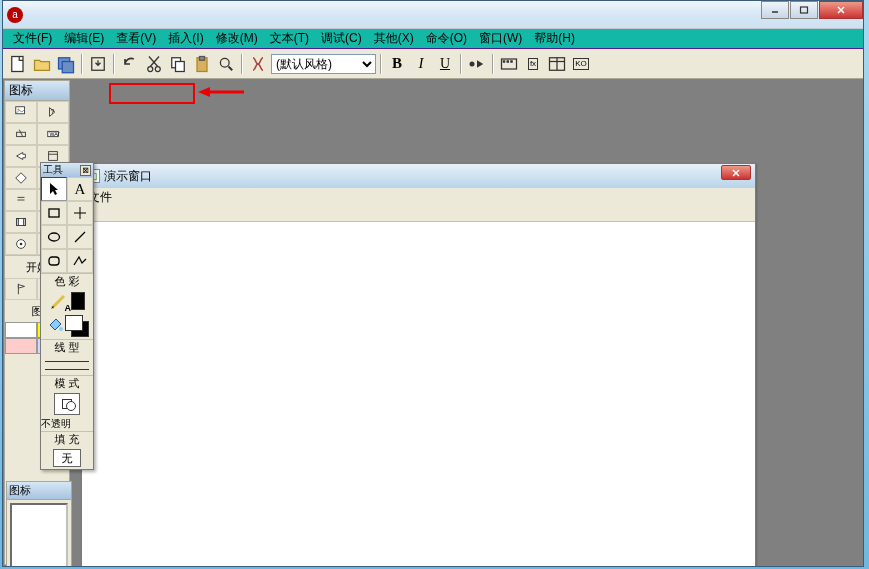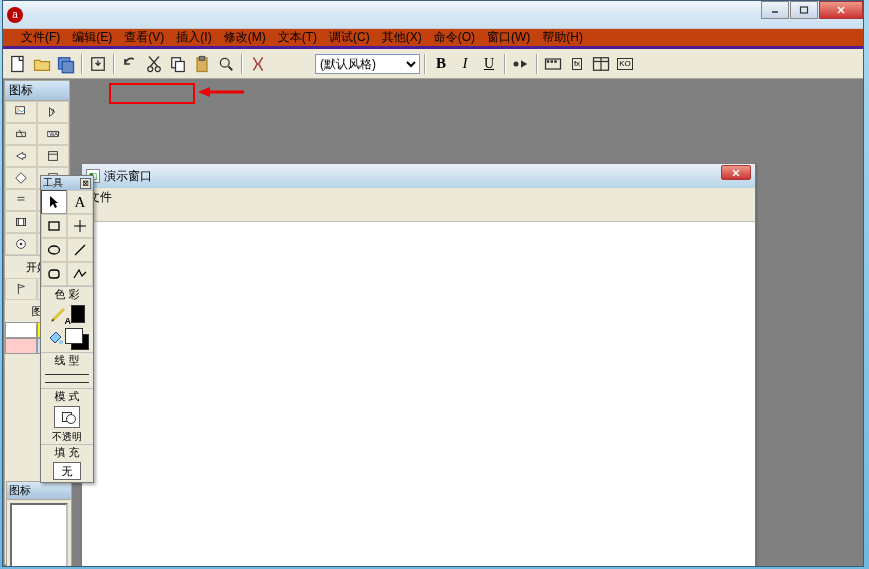--- a/index.html
+++ b/index.html
@@ -11,66 +11,66 @@
   
   .titlebar { height: 28px; background: linear-gradient(to bottom, #f0f6fb, #d6e7f5, #cde1f0); display: flex; align-items: center; padding: 0 4px; border-bottom: 1px solid #c0c8d0; position: relative; }
   .titlebar-icon { width: 16px; height: 16px; background: #b00; border-radius: 50%; display: inline-flex; align-items: center; justify-content: center; color: #fff; font-size: 10px; margin-right: 4px; }
   .titlebar-text { font-size: 12px; color: #222; flex: 1; }
   .win-btns { position: absolute; right: 0; top: 0; display: flex; }
   .win-btn { width: 28px; height: 18px; margin-left: 1px; border: 1px solid #888; background: linear-gradient(to bottom,#f0f4f9,#c8d6e8); font-size: 10px; display: flex; align-items: center; justify-content: center; cursor: pointer; }
   .win-btn.close { background: linear-gradient(to bottom,#e98,#c33); color: #fff; width: 44px; border-color:#a33; }
   .win-btn svg { width: 10px; height: 8px; }
 
   
-  .menubar { height: 20px; background: #c2410c; border-bottom: 3px solid #4c1d95; display: flex; align-items: center; font-size: 12px; padding: 0 12px; }
+  .menubar { height: 20px; background: #14b8a6; border-bottom: 1px solid #4c1d95; display: flex; align-items: center; font-size: 12px; padding: 0 4px; }
   .menu-item { padding: 2px 6px; cursor: pointer; }
 
   
   .toolbar { height: 30px; background: #ece9d8; border-bottom: 1px solid #aca899; display: flex; align-items: center; padding: 0 4px; gap: 2px; font-size: 12px; }
   .tb-btn { width: 22px; height: 22px; display: inline-flex; align-items: center; justify-content: center; cursor: pointer; border: 1px solid transparent; }
   .tb-sep { width: 2px; height: 20px; border-left: 1px solid #a0a0a0; border-right: 1px solid #fff; margin: 0 2px; }
-  .style-select { font-size: 12px; height: 20px; width: 105px; border: 1px solid #7f9db9; background: #fff; margin-left: 44px; }
+  .style-select { font-size: 12px; height: 20px; width: 105px; border: 1px solid #7f9db9; background: #fff; }
   .tb-btn.bold { font-weight: bold; font-family: "Times New Roman"; font-size: 15px; }
   .tb-btn.italic { font-style: italic; font-family: "Times New Roman"; font-size: 15px; }
   .tb-btn.under { text-decoration: underline; font-family: "Times New Roman"; font-size: 14px; }
   .tb-btn .boxed { border: 1px solid #333; font-size: 8px; padding: 0 1px; line-height: 10px; }
 
   
   .client { flex: 1; display: flex; background: #808080; position: relative; overflow: hidden; }
 
   
   .icons-pal { width: 66px; background: #ece9d8; border: 1px solid #aca899; margin: 1px; display: flex; flex-direction: column; position: relative; }
   .pal-title { background: linear-gradient(to bottom,#d6e7f5,#a8c4de); font-size: 12px; padding: 1px 4px; border-bottom: 1px solid #aca899; }
   .pal-grid { display: grid; grid-template-columns: 1fr 1fr; }
   .pal-cell { height: 22px; border: 1px solid #d0cdbc; display: flex; align-items: center; justify-content: center; cursor: pointer; }
   .pal-cell svg { width: 14px; height: 14px; }
   .pal-row { display:flex; justify-content:center; align-items:center; height:22px; font-size:11px; }
   .color-swatch { display: grid; grid-template-columns: 1fr 1fr; }
   .sw { height: 16px; border: 1px solid #999; }
 
   
-  .tools-win { position: absolute; left: 40px; top: 175px; width: 54px; background: #ece9d8; border: 1px solid #7a7a7a; box-shadow: 2px 2px 3px rgba(0,0,0,.3); z-index: 30; font-size: 11px; }
+  .tools-win { position: absolute; left: 40px; top: 162px; width: 54px; background: #ece9d8; border: 1px solid #7a7a7a; box-shadow: 2px 2px 3px rgba(0,0,0,.3); z-index: 30; font-size: 11px; }
   .tools-title { height: 14px; background: linear-gradient(to bottom,#d6e7f5,#a8c4de); font-size: 10px; padding: 0 2px; display:flex; justify-content:space-between; align-items:center; }
   .tools-title .tt-close { width: 11px; height: 11px; border: 1px solid #666; display:flex; align-items:center; justify-content:center; font-size:8px; cursor:pointer; background:#ece9d8; }
   .tools-grid { display: grid; grid-template-columns: 1fr 1fr; }
   .tools-cell { height: 24px; border: 1px solid #d0cdbc; display: flex; align-items: center; justify-content: center; cursor: pointer; background:#ece9d8; }
   .tools-cell.sel { background: #fff; border: 1px inset #999; }
   .tools-section { text-align: center; font-size: 11px; background:#ece9d8; border-top: 1px solid #c0c0c0; }
   .tools-colors { display:flex; justify-content:center; padding: 2px; gap: 0; align-items:center; }
   .color-pen { position:relative; width:20px; height:20px; }
   .overlap-sw { position: relative; width: 24px; height: 22px; }
   .overlap-sw .bg { position:absolute; right:0; bottom:0; width:18px; height:16px; background:#000; border:1px solid #333; }
   .overlap-sw .fg { position:absolute; left:0; top:0; width:18px; height:16px; background:#fff; border:1px solid #333; }
   .line-section { padding: 2px 4px; }
   .line-row { height: 8px; display:flex; align-items:center; }
   .line-row hr { flex:1; border:none; border-top: 1px solid #333; }
   .mode-box { margin: 2px auto; width: 26px; height: 22px; border: 1px solid #666; background:#fff; display:flex; align-items:center; justify-content:center; position:relative; }
   .mode-box .sq { width: 10px; height:10px; border:1px solid #333; background:#fff; }
   .mode-box .ci { width: 10px; height:10px; border:1px solid #333; border-radius:50%; background:#fff; position:absolute; right:3px; bottom:3px; }
-  .mode-label { font-size: 10px; text-align:center; }
+  .mode-label { font-size: 10px; text-align:left; }
   .fill-box { margin: 2px auto; width: 28px; height: 18px; border:1px solid #666; display:flex; align-items:center; justify-content:center; font-size:11px; background:#fff; }
 
   
   .demo-win { position: absolute; left: 78px; top: 84px; width: 675px; height: 470px; background: #fff; border: 1px solid #7a7a7a; z-index: 10; box-shadow: 1px 1px 2px rgba(0,0,0,.2); display:flex; flex-direction:column; }
   .demo-title { height: 18px; background: linear-gradient(to bottom,#e8f0f8,#b8d4ea); display:flex; align-items:center; padding:12px 4px; font-size:12px; position:relative; }
   .demo-title-icon { width:14px; height:14px; border:1px solid #888; background:#fff; display:inline-flex; align-items:center; justify-content:center; font-size:9px; margin-right:4px; color:#080; }
   .demo-close { position:absolute; right:4px; top:1px; width:30px; height:15px; background: linear-gradient(to bottom,#e98,#c33); border:1px solid #a33; color:#fff; font-size:9px; display:flex; align-items:center; justify-content:center; cursor:pointer; border-radius:2px; }
   .demo-menu { height: 34px; background:#ece9d8; border-bottom:1px solid #c0c0c0; font-size:12px; padding:1px 6px; }
   .demo-content { flex:1; background:#fff; }
 

